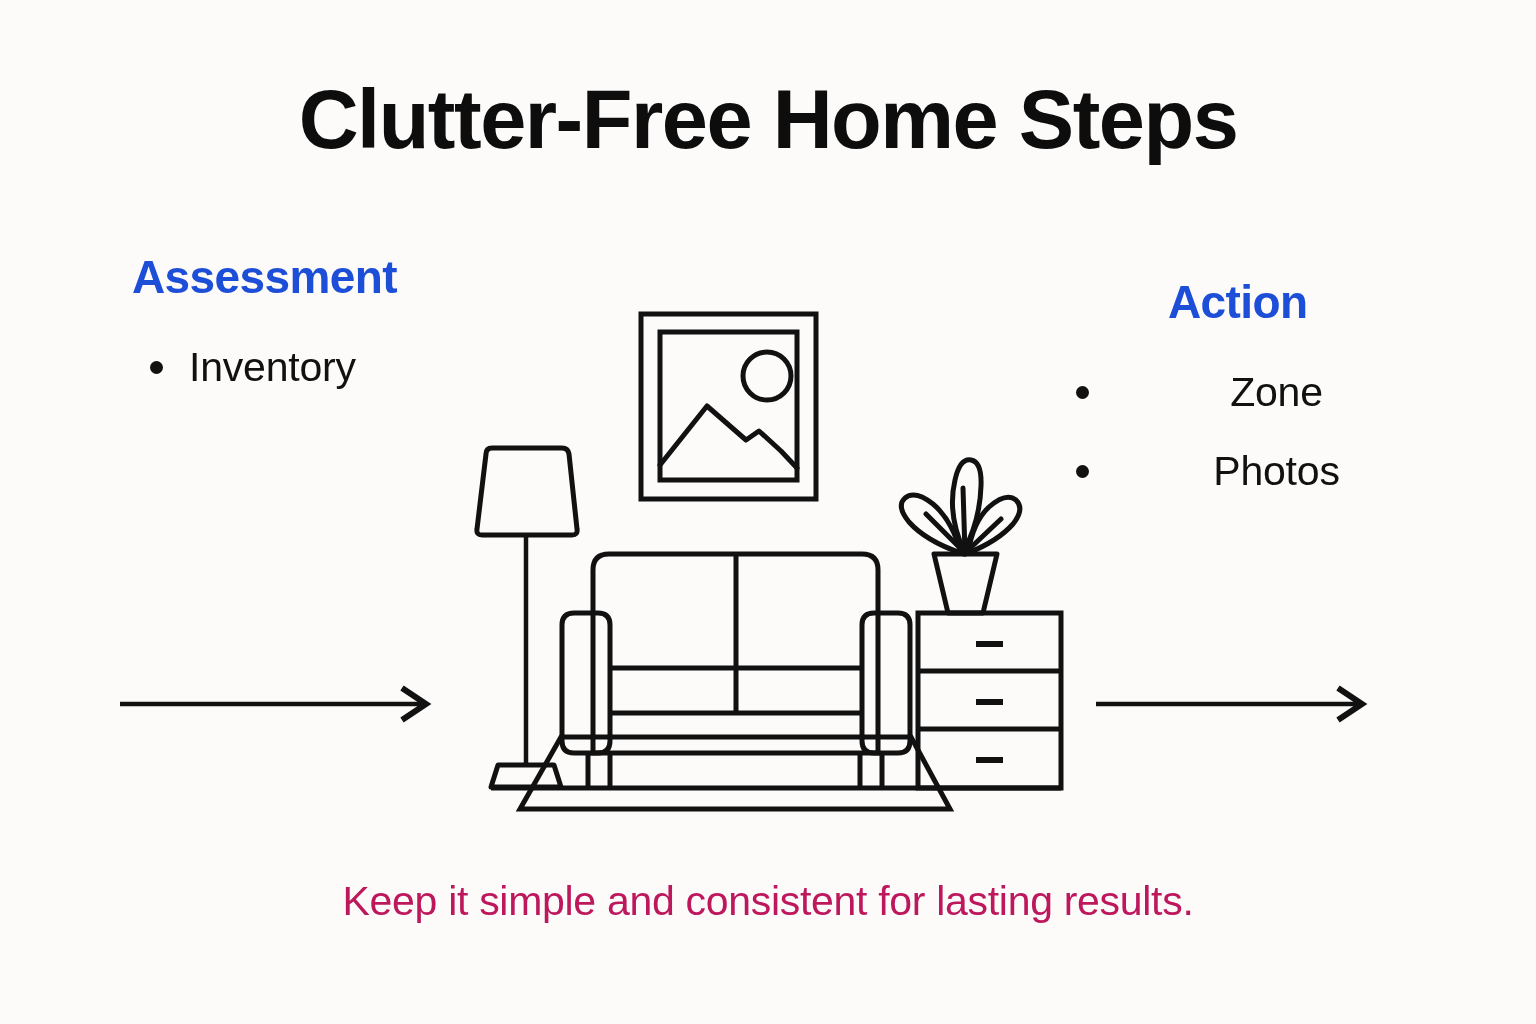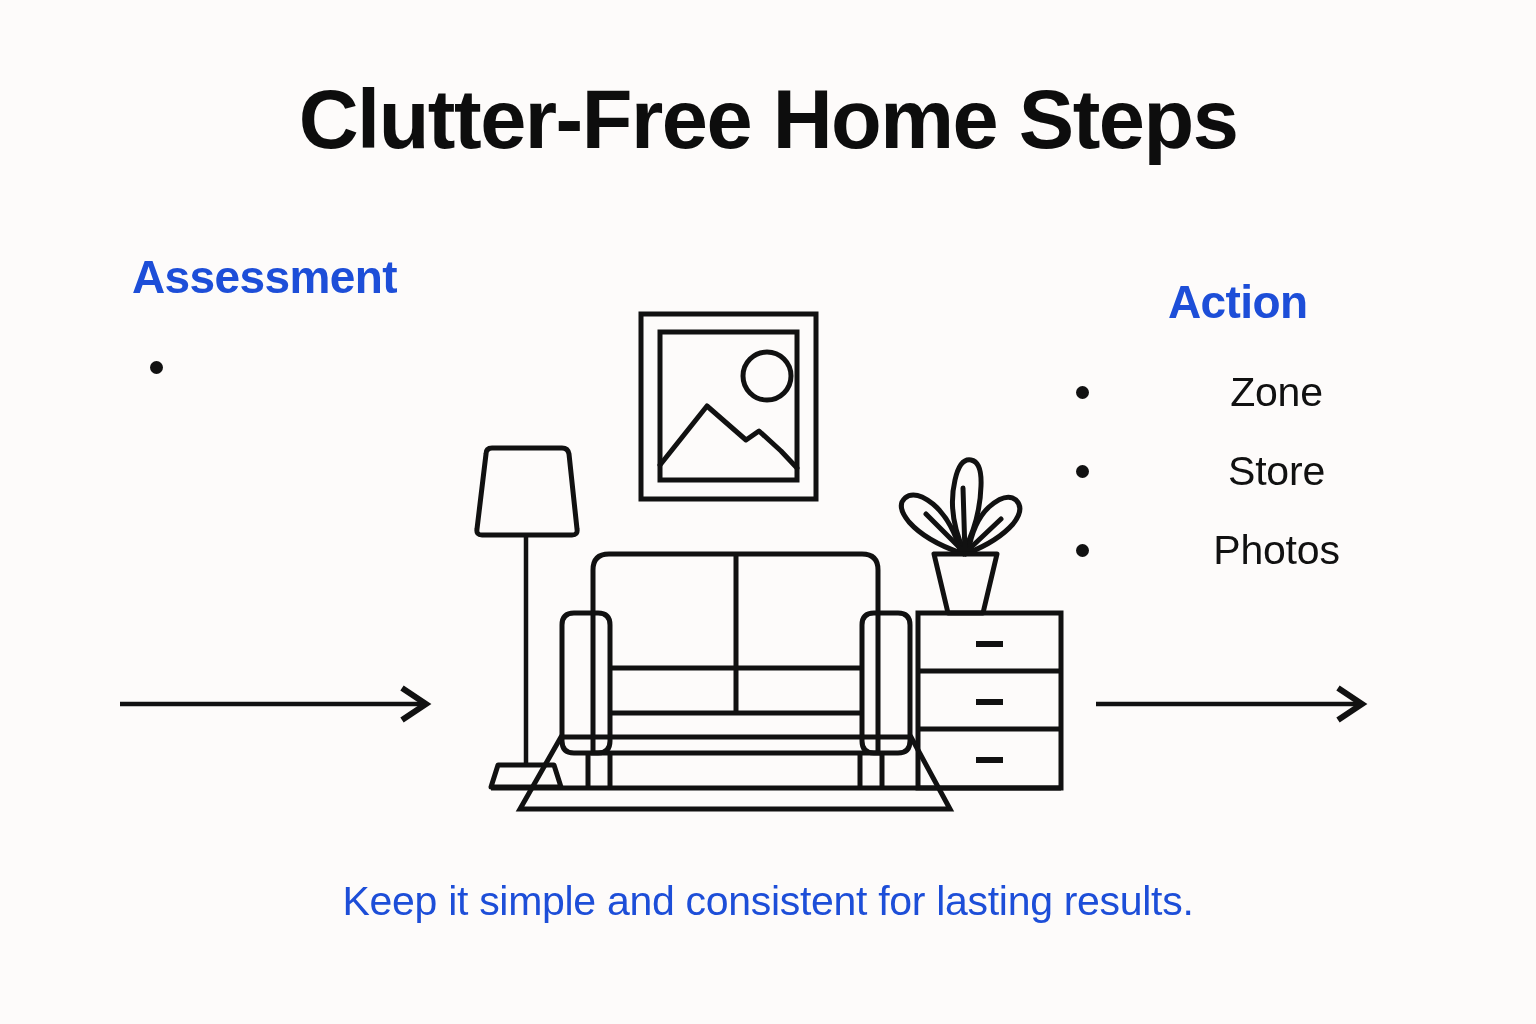--- a/index.html
+++ b/index.html
@@ -107,53 +107,50 @@
   
   .caption {
     position: absolute;
     top: 878px;
     left: 0;
     width: 1536px;
     text-align: center;
     font-size: 41px;
     font-weight: 400;
     letter-spacing: -0.3px;
-    color: #1d4ed8;
+    color: #be185d;
     white-space: nowrap;
   }
 </style>
 </head>
 <body>
 
 <div class="page">
 
   <div class="title">Clutter-Free Home Steps</div>
 
   <div class="column column-left">
     <div class="col-heading">Assessment</div>
     <ul class="bullet-list">
       <li class="bullet-item">
         <span class="bullet-dot"></span>
+        <span>Inventory</span>
       </li>
     </ul>
   </div>
 
   <div class="column column-right">
     <div class="col-heading">Action</div>
     <ul class="bullet-list">
       <li class="bullet-item">
         <span class="bullet-dot"></span>
         <span>Zone</span>
       </li>
       <li class="bullet-item">
         <span class="bullet-dot"></span>
-        <span>Store</span>
-      </li>
-      <li class="bullet-item">
-        <span class="bullet-dot"></span>
         <span>Photos</span>
       </li>
     </ul>
   </div>
 
   <div class="arrow arrow-left">
     <svg width="312" height="40" viewBox="0 0 312 40" fill="none">
       <path d="M2 20 H300" stroke="#111111" stroke-width="4.5" stroke-linecap="square"></path>
       <path d="M282 4 L306 20 L282 36" stroke="#111111" stroke-width="6" fill="none" stroke-linecap="butt" stroke-linejoin="miter"></path>
     </svg>

